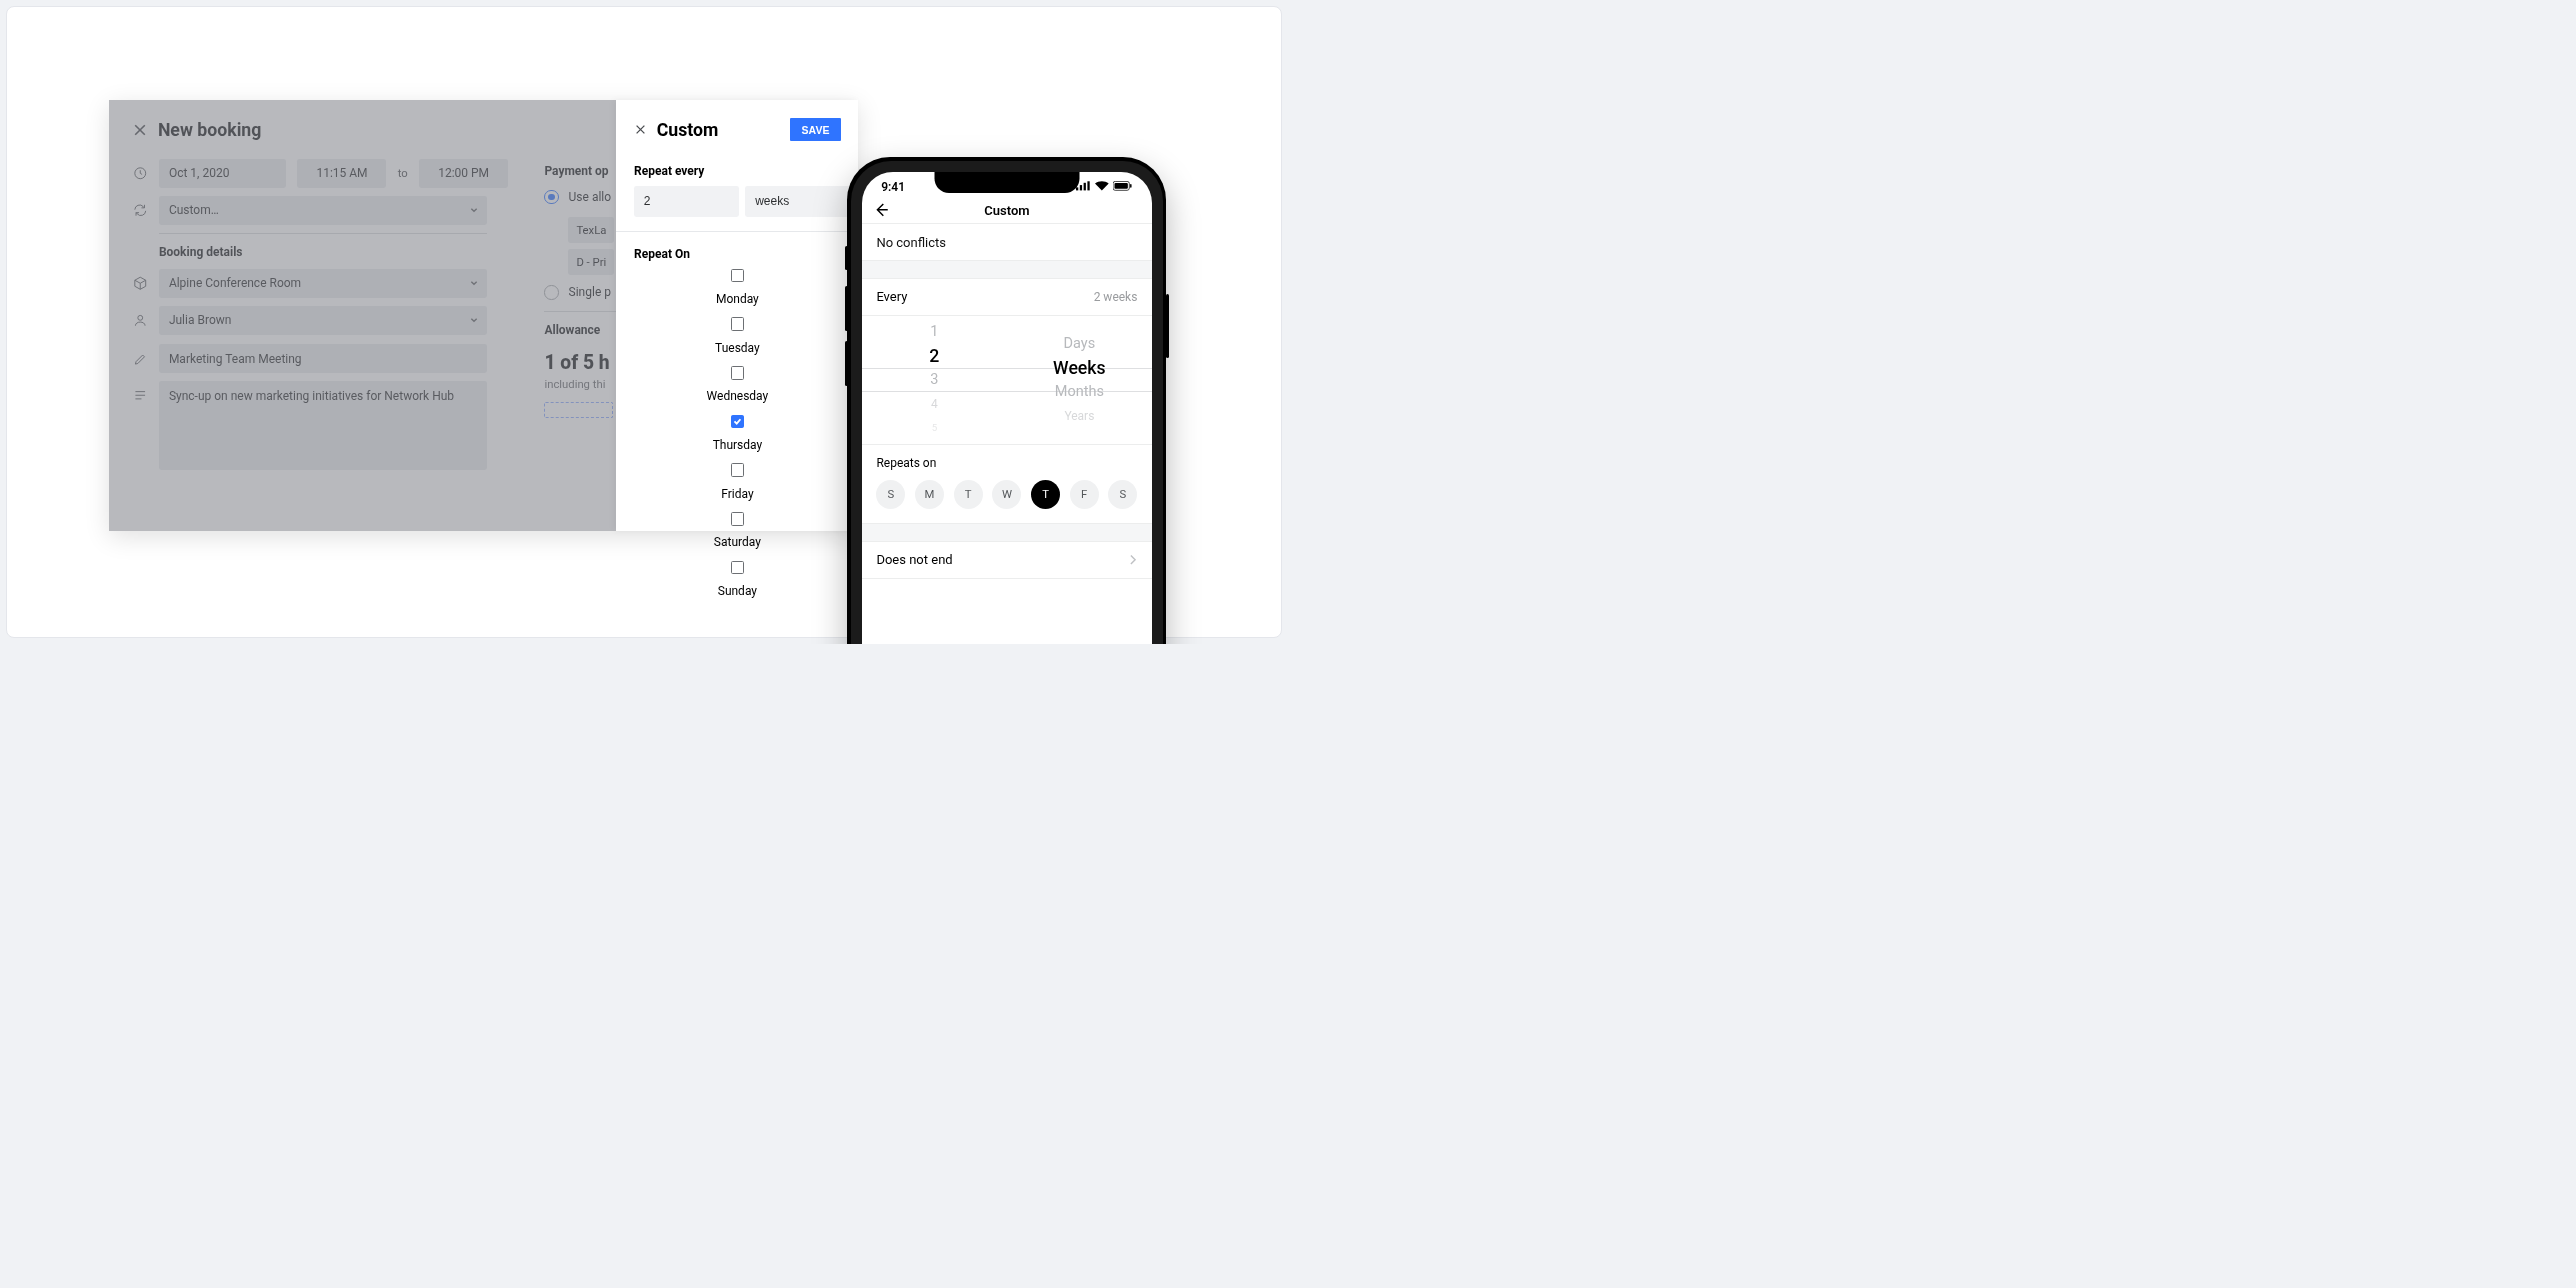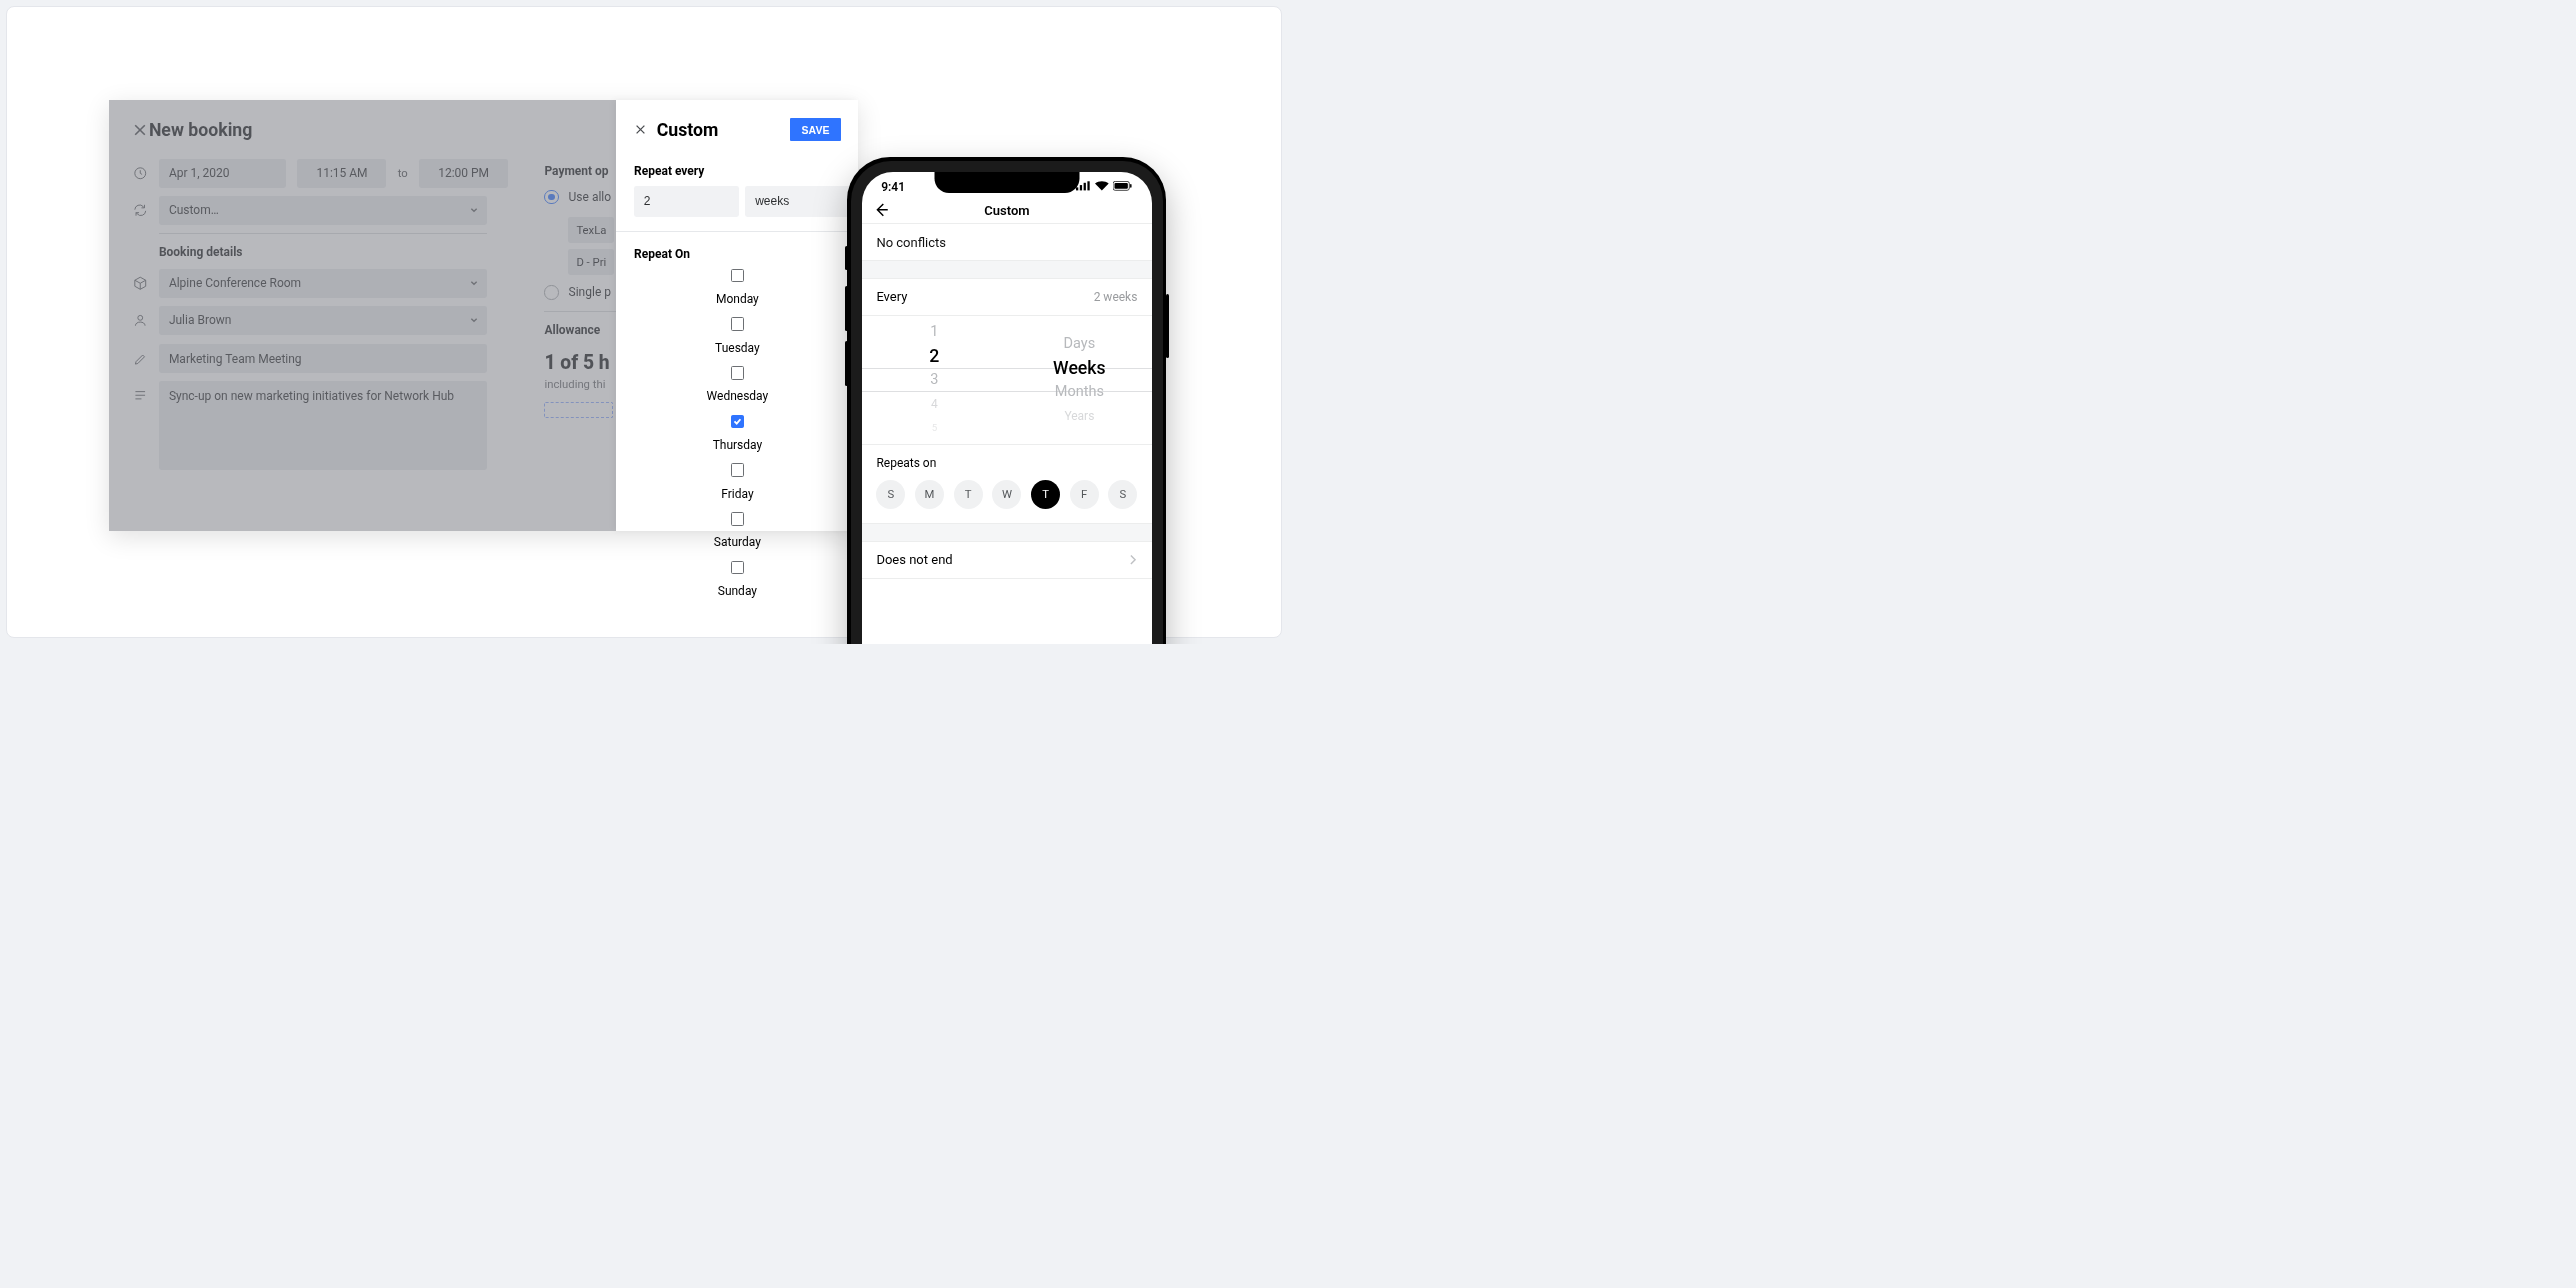--- a/index.html
+++ b/index.html
@@ -35,21 +35,21 @@
     inset: 0;
     background: rgba(125,128,134,.55);
     pointer-events: none;
   }
   .booking {
     position: absolute;
     inset: 0;
     padding: 19.3px 22.5px;
     color: #1c1e21;
   }
-  .hdr { display:flex; align-items:center; gap:1px; margin-bottom:19.3px; }
+  .hdr { display:flex; align-items:center; gap:10px; margin-bottom:19.3px; }
   .hdr h1 { font-size:17.7px; font-weight:700; }
   .close-x { width:16px; height:16px; stroke:#4a4c50; stroke-width:2; fill:none; cursor:pointer; }
 
   .row { display:flex; align-items:center; gap:11.3px; margin-bottom:8px; }
   .icon-slot { width:16px; display:flex; justify-content:center; }
   .icon { width:14.5px; height:14.5px; stroke:#5a5d61; stroke-width:1.6; fill:none; }
   .chip {
     background:#e8eaed; border:none; outline:none;
     height:29px; padding:0 9.7px; border-radius:2.4px;
     font-size:12px; color:#2d2f31;
@@ -179,21 +179,21 @@
       </div>
 
       <div class="row">
         <span class="icon-slot">
             <svg class="icon" viewBox="0 0 24 24">
               <circle cx="12" cy="12" r="9"></circle>
               <path d="M12 7v5l3 2"></path>
             </svg>
           </span>
         <div class="chip date">
-            <span>Apr 1, 2020</span>
+            <span>Oct 1, 2020</span>
           </div>
         <div class="chip time">
             <span>11:15 AM</span>
           </div>
         <span class="to-label">to</span>
         <div class="chip time">
             <span>12:00 PM</span>
           </div>
       </div>
 

